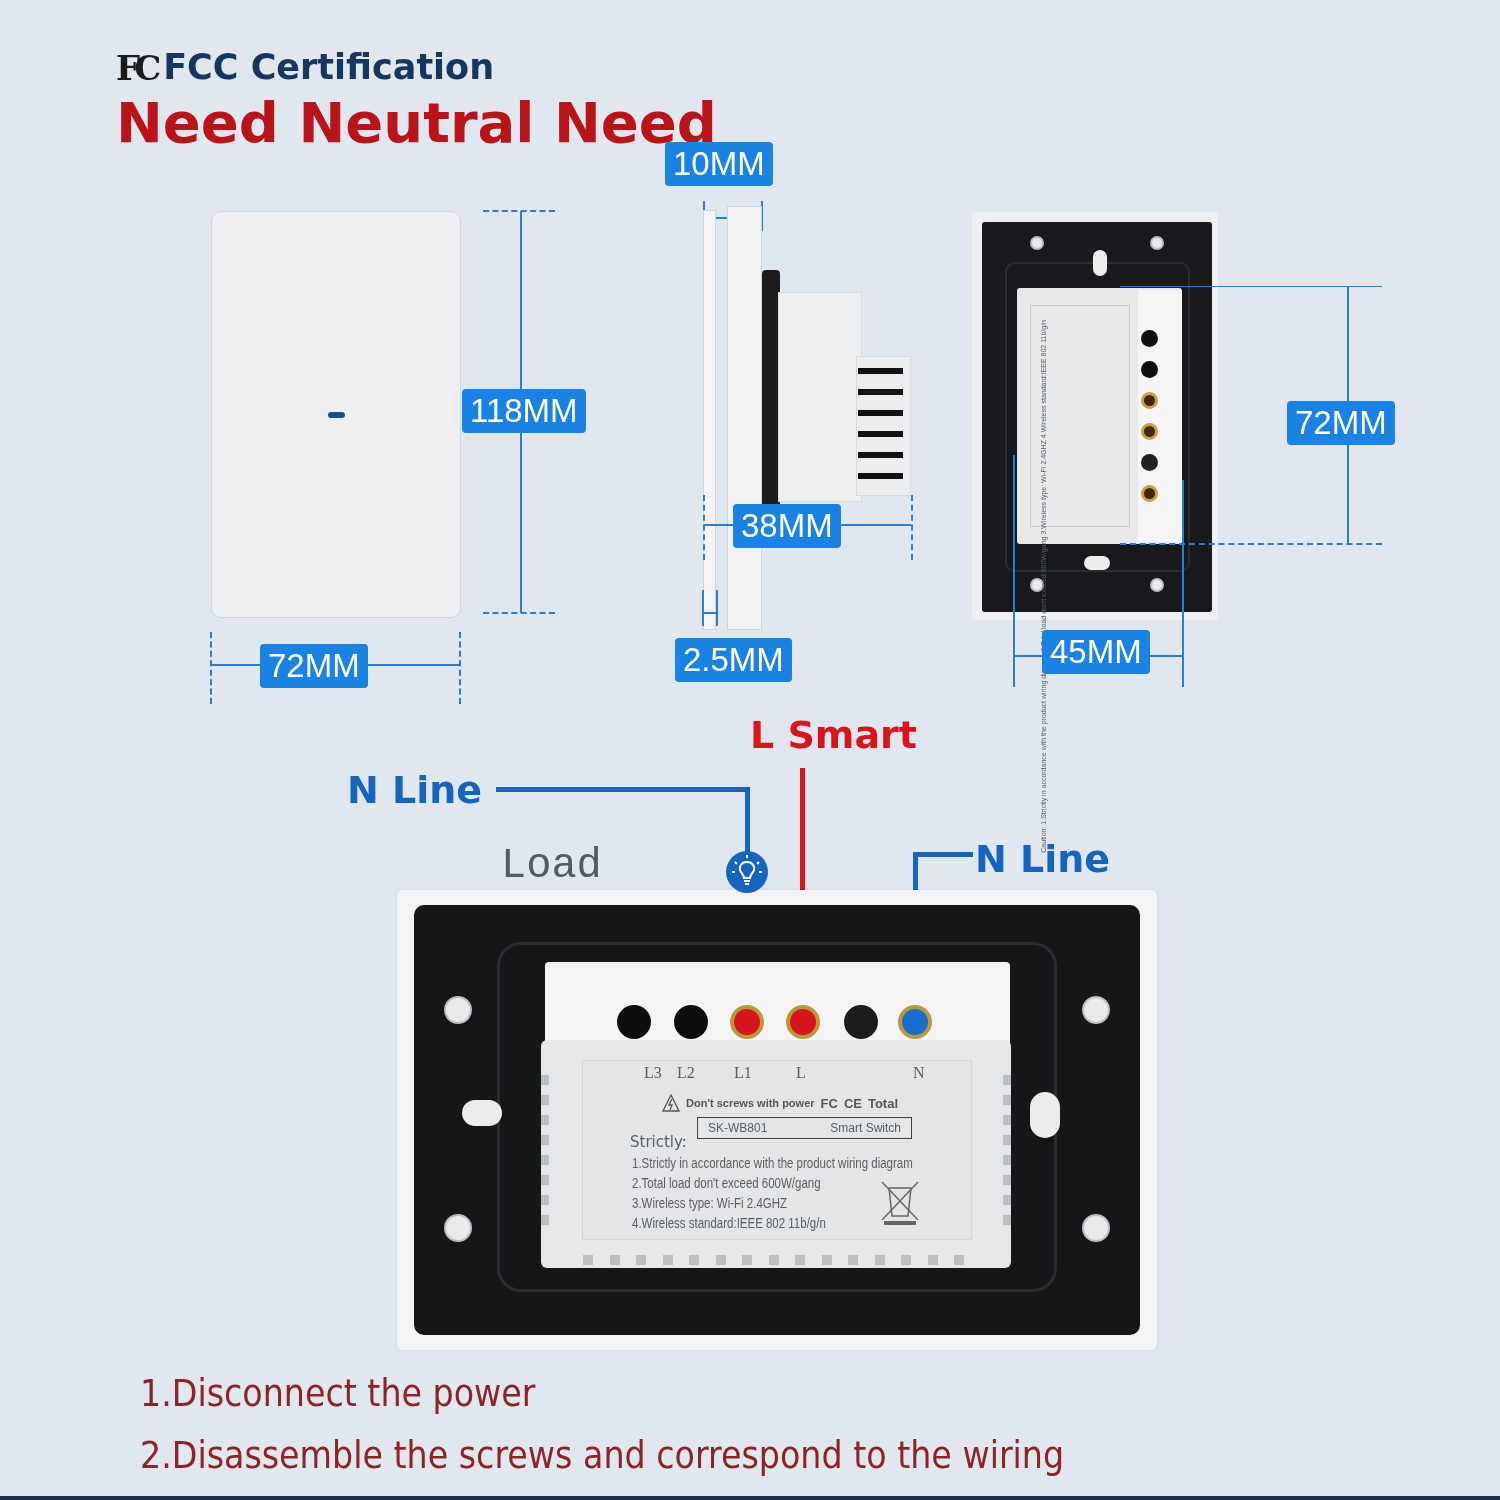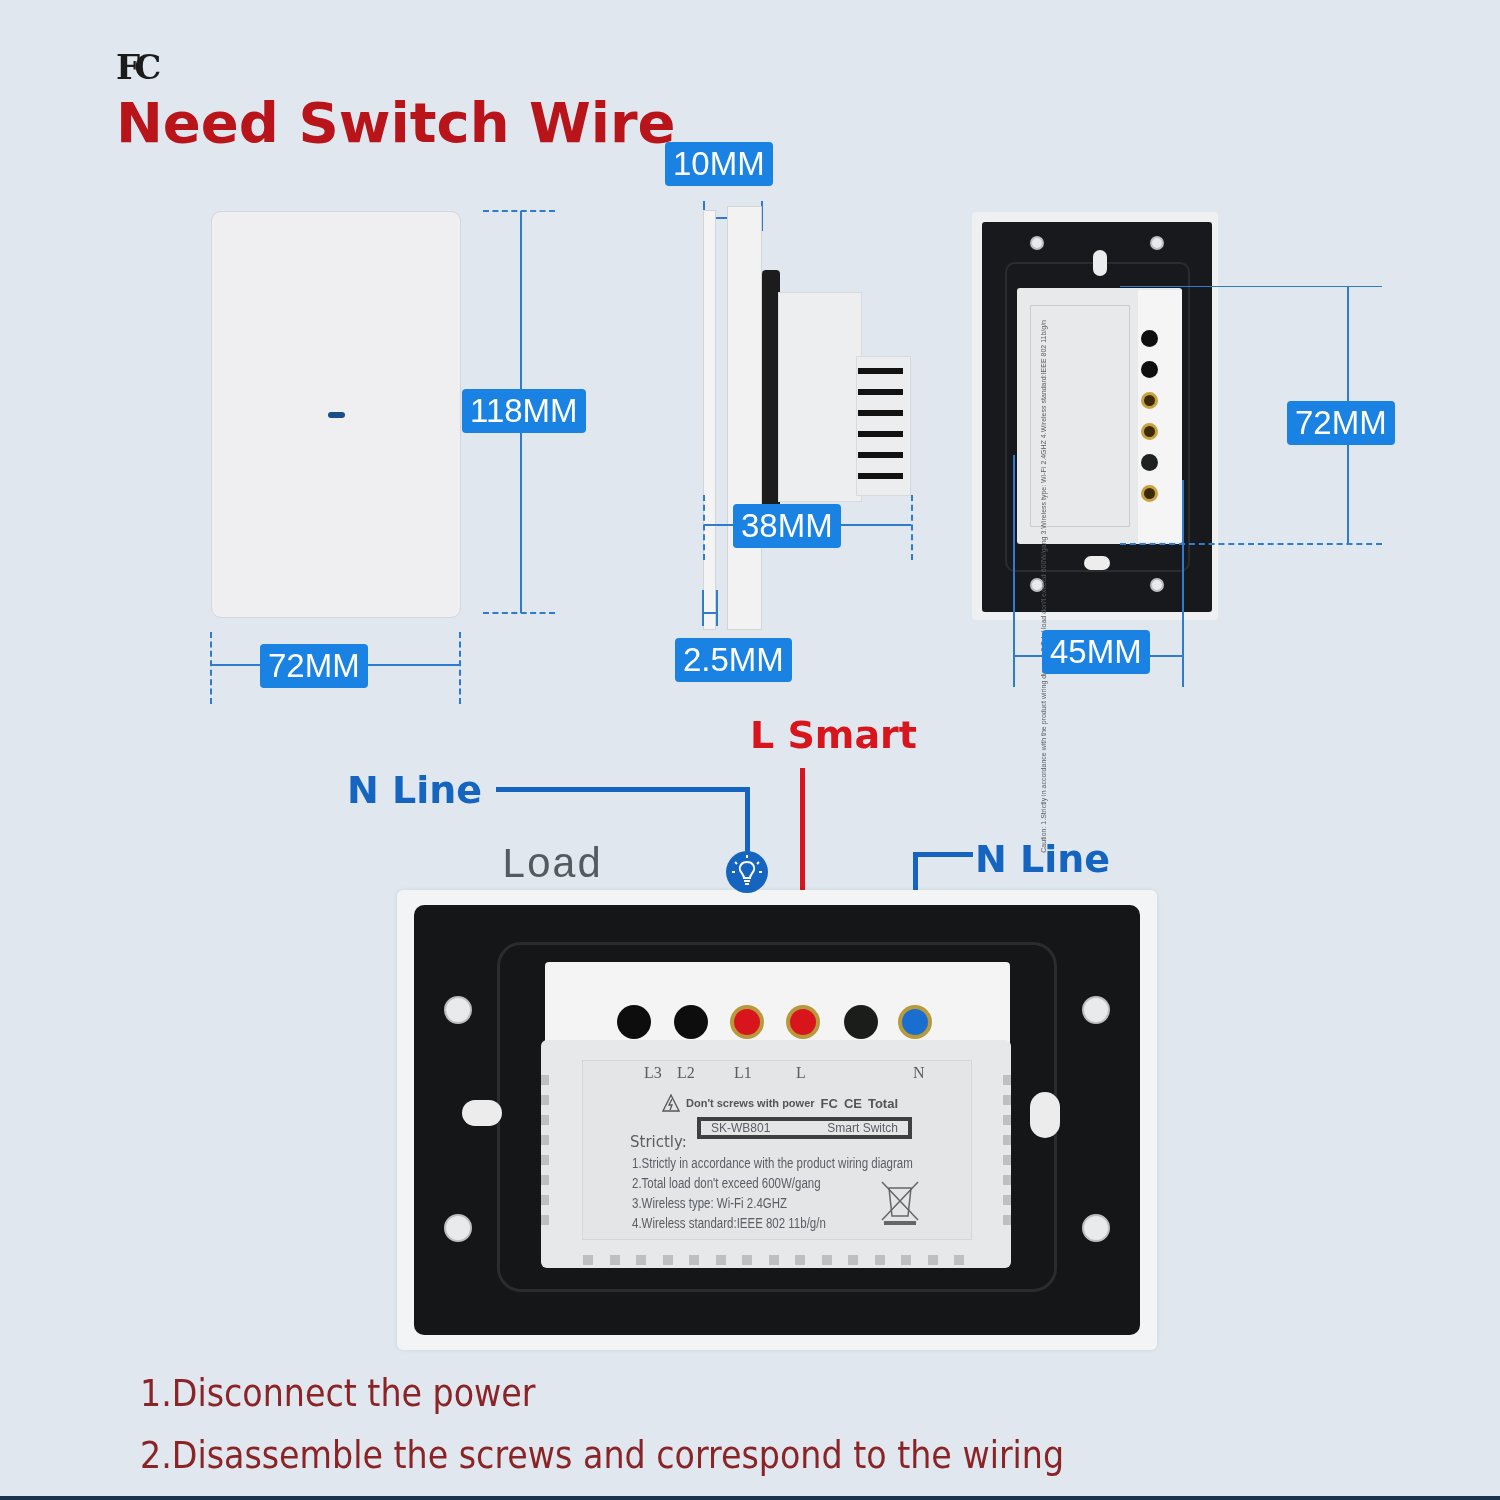--- a/index.html
+++ b/index.html
@@ -59,36 +59,37 @@
   
   .big-frame { left: 397px; top: 890px; width: 760px; height: 460px; background: #f3f4f5; border-radius: 6px; box-shadow: 0 0 4px rgba(0,0,0,0.08); }
   .big-plate { left: 414px; top: 905px; width: 726px; height: 430px; background: #141618; border-radius: 10px; }
   .big-inner { left: 497px; top: 942px; width: 560px; height: 350px; border: 3px solid #2a2c30; border-radius: 24px; }
   .big-module-top { left: 545px; top: 962px; width: 465px; height: 90px; background: #f4f4f4; border-radius: 4px; }
   .big-module { left: 541px; top: 1040px; width: 470px; height: 228px; background: #e6e8ea; border-radius: 6px; }
   .big-label { left: 582px; top: 1060px; width: 390px; height: 180px; border: 1px solid #d4d6d8; background: #e3e5e7; }
   .term-label { position: absolute; top: 1064px; font-family: "Liberation Serif", serif; font-size: 16px; color: #595d63; }
   .warn-line { left: 662px; top: 1094px; display: flex; align-items: center; gap: 6px; font-family: "Liberation Sans", sans-serif; font-size: 11px; color: #555; font-weight: bold; }
   .warn-line .cert { font-size: 13px; font-weight: bold; color: #555; }
-  .model-box { left: 697px; top: 1117px; width: 215px; height: 22px; border: 4px solid #404040; display: flex; justify-content: space-between; align-items: center; padding: 0 10px; font-family: "Liberation Sans", sans-serif; font-size: 12px; color: #5a5e63; }
+  .model-box { left: 697px; top: 1117px; width: 215px; height: 22px; border: 1px solid #404040; display: flex; justify-content: space-between; align-items: center; padding: 0 10px; font-family: "Liberation Sans", sans-serif; font-size: 12px; color: #5a5e63; }
   .caution { left: 630px; top: 1133px; font-family: "DejaVu Sans", sans-serif; font-size: 15px; color: #5a5e63; }
   .caution-item { position: absolute; left: 632px; font-family: "Liberation Sans", sans-serif; font-size: 14px; color: #5a5e63; transform: scaleX(0.82); transform-origin: left; white-space: nowrap; }
   .vent { position: absolute; width: 10px; height: 10px; background: #bdc0c3; }
 
   
   .step { position: absolute; left: 140px; font-family: "DejaVu Sans", sans-serif; font-size: 37px; color: #8b2426; transform: scaleX(0.9); transform-origin: left; white-space: nowrap; }
   .bottom-bar { left: 0; top: 1496px; width: 1500px; height: 4px; background: #1c3350; }
 </style>
 </head>
 <body>
 
 <div class="abs fcc-row">
   <span class="fcc-logo">FC</span>
+  <span class="fcc-text">FCC Certification</span>
 </div>
-<div class="abs main-title">Need Switch Wire</div>
+<div class="abs main-title">Need Neutral Need</div>
 
 <div class="abs front-panel"></div>
 <div class="abs front-led"></div>
 <div class="dash-h" style="left:483px;top:210px;width:72px;"></div>
 <div class="dash-h" style="left:483px;top:612px;width:72px;"></div>
 <div class="dim-line" style="left:520px;top:211px;width:2px;height:402px;"></div>
 <div class="badge" style="left:462px;top:389px;">118MM</div>
 <div class="dash-v" style="left:210px;top:632px;height:72px;"></div>
 <div class="dash-v" style="left:459px;top:632px;height:72px;"></div>
 <div class="dim-line" style="left:211px;top:664px;width:249px;height:2px;"></div>

